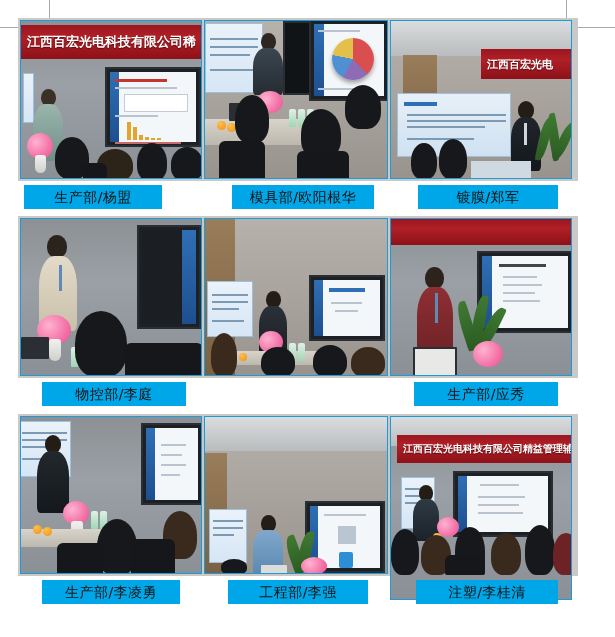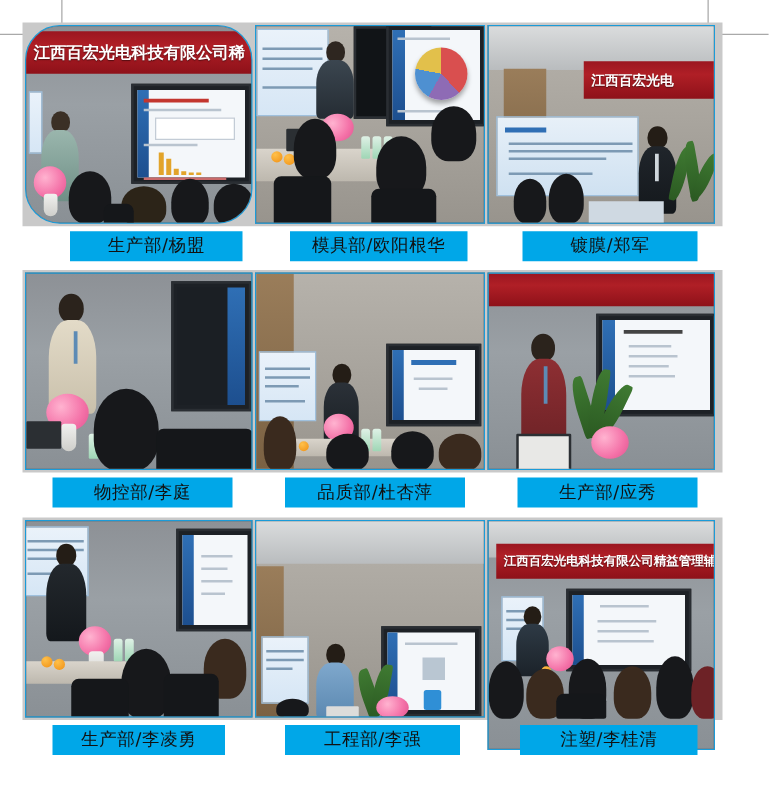--- a/index.html
+++ b/index.html
@@ -134,21 +134,21 @@
   <div class="guide guide-tr-v"></div>
   <div class="guide guide-tr-h"></div>
 </div>
 
 <div class="photo-grid">
 
   <div class="photo-row">
     <div class="row-band" style="top:18px;height:163px;"></div>
     <div class="row-photos" style="top:20px;height:159px;gap:2px;">
 
-      <div class="photo-cell" style="width:182px;height:159px;border-radius:28px;">
+      <div class="photo-cell" style="width:182px;height:159px;">
         <div class="scene">
           <div class="wall"></div>
           <div class="banner" style="left:-4px;top:4px;width:190px;height:34px;font-size:13px;padding-left:10px;">江西百宏光电科技有限公司稀</div>
           <div class="screen" style="left:84px;top:46px;width:96px;height:80px;">
             <div class="slide">
               <div class="slide-bar left" style="width:11%;"></div>
               <div class="slide-title" style="top:7px;width:60%;"></div>
               <div class="slide-line" style="top:15px;width:72%;"></div>
               <div class="slide-tbl" style="left:16%;top:22px;width:72%;height:16px;"></div>
               <div class="slide-line" style="top:43px;width:50%;"></div>
@@ -214,21 +214,21 @@
           <div class="chair" style="left:14px;top:120px;width:46px;height:39px;"></div>
           <div class="chair" style="left:92px;top:130px;width:52px;height:29px;"></div>
         </div>
       </div>
 
       <div class="photo-cell" style="width:182px;height:159px;">
         <div class="scene">
           <div class="wall-warm"></div>
           <div class="ceiling"></div>
           <div style="position:absolute;left:12px;top:34px;width:34px;height:84px;background:linear-gradient(180deg,#9a7d5a,#7d6446);"></div>
-          <div class="banner" style="left:76px;top:28px;width:104px;height:30px;font-size:11px;padding-left:6px;">江西百宏光电</div>
+          <div class="banner" style="left:90px;top:28px;width:104px;height:30px;font-size:11px;padding-left:6px;">江西百宏光电</div>
           <div class="poster" style="left:6px;top:72px;width:112px;height:62px;background:linear-gradient(180deg,#e7f0f8,#cfe1f1);">
             <div class="slide-title" style="left:5%;top:8px;width:30%;height:4px;background:#2f6fb5;"></div>
             <div class="poster-line" style="top:20px;width:88%;"></div>
             <div class="poster-line" style="top:26px;width:88%;"></div>
             <div class="poster-line" style="top:32px;width:70%;"></div>
             <div class="poster-line" style="top:44px;width:60%;"></div>
           </div>
           <div class="person" style="left:120px;top:80px;width:30px;height:70px;">
             <div class="head" style="left:7px;top:0;width:16px;height:18px;background:#241d16;"></div>
             <div class="body" style="left:0;top:16px;width:30px;height:54px;background:linear-gradient(180deg,#20252b,#14181c);"></div>
@@ -239,21 +239,21 @@
           <div class="plant" style="left:168px;top:100px;width:10px;height:40px;transform:rotate(22deg);"></div>
           <div class="head-back" style="left:20px;top:122px;width:26px;height:36px;"></div>
           <div class="head-back" style="left:48px;top:118px;width:28px;height:40px;"></div>
           <div class="table" style="left:80px;top:140px;width:60px;height:19px;background:#cfd9e2;"></div>
         </div>
       </div>
 
     </div>
 
     <div class="caption-row" style="top:185px;">
-      <div class="caption" style="left:56px;width:138px;">生产部/杨盟</div>
+      <div class="caption" style="left:24px;width:138px;">生产部/杨盟</div>
       <div class="caption" style="left:232px;width:142px;">模具部/欧阳根华</div>
       <div class="caption" style="left:418px;width:140px;">镀膜/郑军</div>
     </div>
   </div>
 
   <div class="photo-row">
     <div class="row-band" style="top:216px;height:162px;"></div>
     <div class="row-photos" style="top:218px;height:158px;gap:2px;">
 
       <div class="photo-cell" style="width:182px;height:158px;">
@@ -336,21 +336,20 @@
           <div class="plant" style="left:94px;top:86px;width:12px;height:48px;transform:rotate(26deg);"></div>
           <div class="flower" style="left:82px;top:122px;width:30px;height:26px;"></div>
           <div class="laptop" style="left:22px;top:128px;width:40px;height:30px;background:#e8e8e6;border:2px solid #2b2f33;"></div>
         </div>
       </div>
 
     </div>
 
     <div class="caption-row" style="top:382px;">
       <div class="caption" style="left:42px;width:144px;">物控部/李庭</div>
-      <div class="caption" style="left:228px;width:144px;">品质部/杜杏萍</div>
       <div class="caption" style="left:414px;width:144px;">生产部/应秀</div>
     </div>
   </div>
 
   <div class="photo-row">
     <div class="row-band" style="top:414px;height:162px;"></div>
     <div class="row-photos" style="top:416px;height:158px;gap:2px;">
 
       <div class="photo-cell" style="width:182px;height:158px;">
         <div class="scene">

